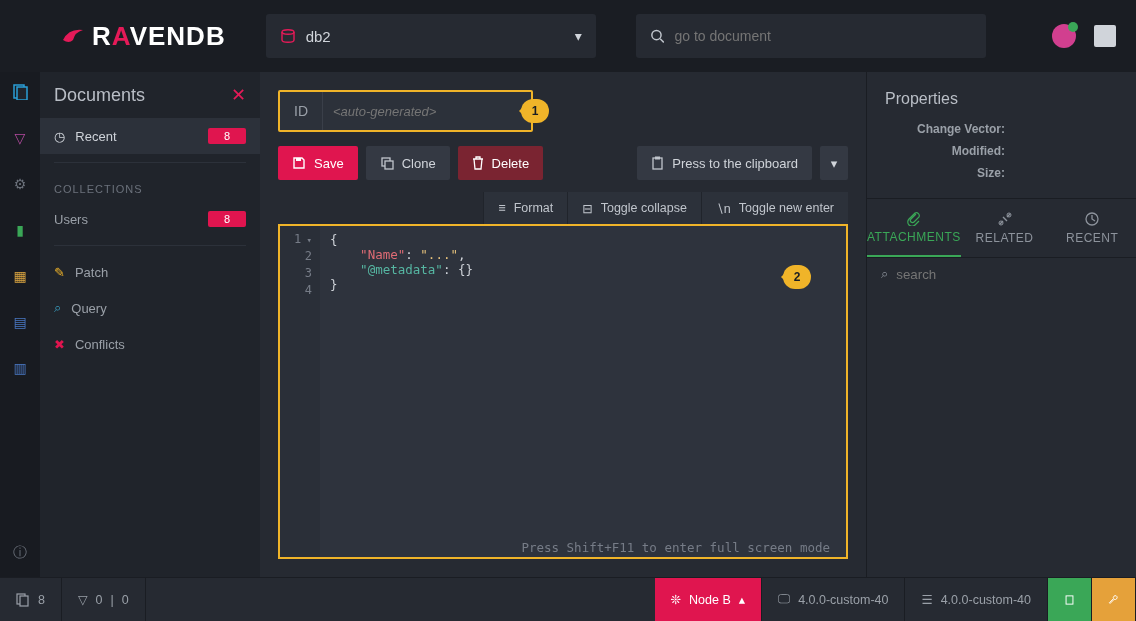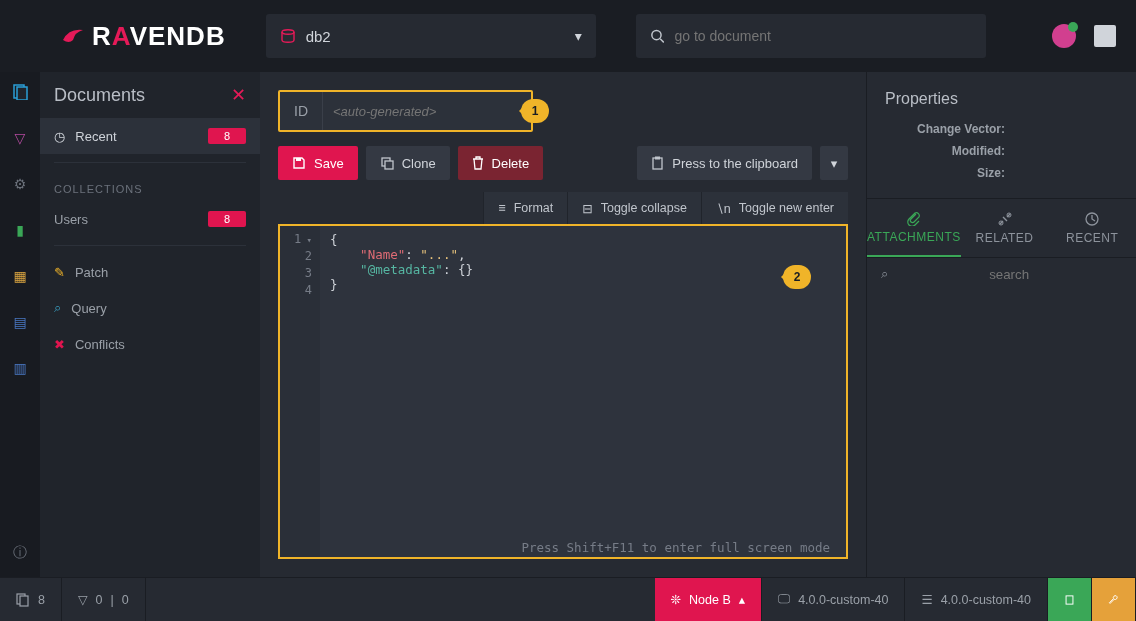--- a/index.html
+++ b/index.html
@@ -97,21 +97,21 @@
   .callout2 { position:absolute; right:32px; top:38px;}
   
   .rightpanel { width:270px; background:#262a32; border-left:1px solid #1a1d23; display:flex; flex-direction:column;}
   .rp-head { padding:18px 18px 10px; font-size:16px; color:#b9bec6;}
   .rp-row { display:flex; padding:4px 18px; font-size:12px; color:#9aa0a8;}
   .rp-row .k { width:120px; text-align:right; font-weight:600;}
   .rp-tabs { display:flex; border-top:1px solid #1a1d23; border-bottom:1px solid #1a1d23; margin-top:14px;}
   .rp-tab { flex:1; height:58px; display:flex; flex-direction:column; align-items:center; justify-content:center; gap:4px; font-size:12px; color:#8d939c; letter-spacing:0.5px;}
   .rp-tab.active { color:#3aa757; border-bottom:2px solid #3aa757;}
   .rp-search { display:flex; align-items:center; gap:8px; padding:8px 14px; color:#8d939c;}
-  .rp-search input { flex:1; background:transparent; border:none; outline:none; color:#22c55e;text-align:center;}
+  .rp-search input { flex:1; background:transparent; border:none; outline:none; color:#22c55e;}
   
   .footer { height:44px; background:#262a32; display:flex; align-items:stretch; border-top:1px solid #1a1d23;}
   .ftcell { display:flex; align-items:center; padding:0 16px; gap:8px; font-size:12.5px; color:#9aa0a8; border-right:1px solid #1a1d23;}
   .ftcell.node { background:#e0154f; color:#fff;}
   .ftcell.green { background:#3aa757; width:44px; justify-content:center;}
   .ftcell.orange{ background:#e5a13a; width:44px; justify-content:center;}
   svg { display:block;}
 </style>
 </head>
 <body>

